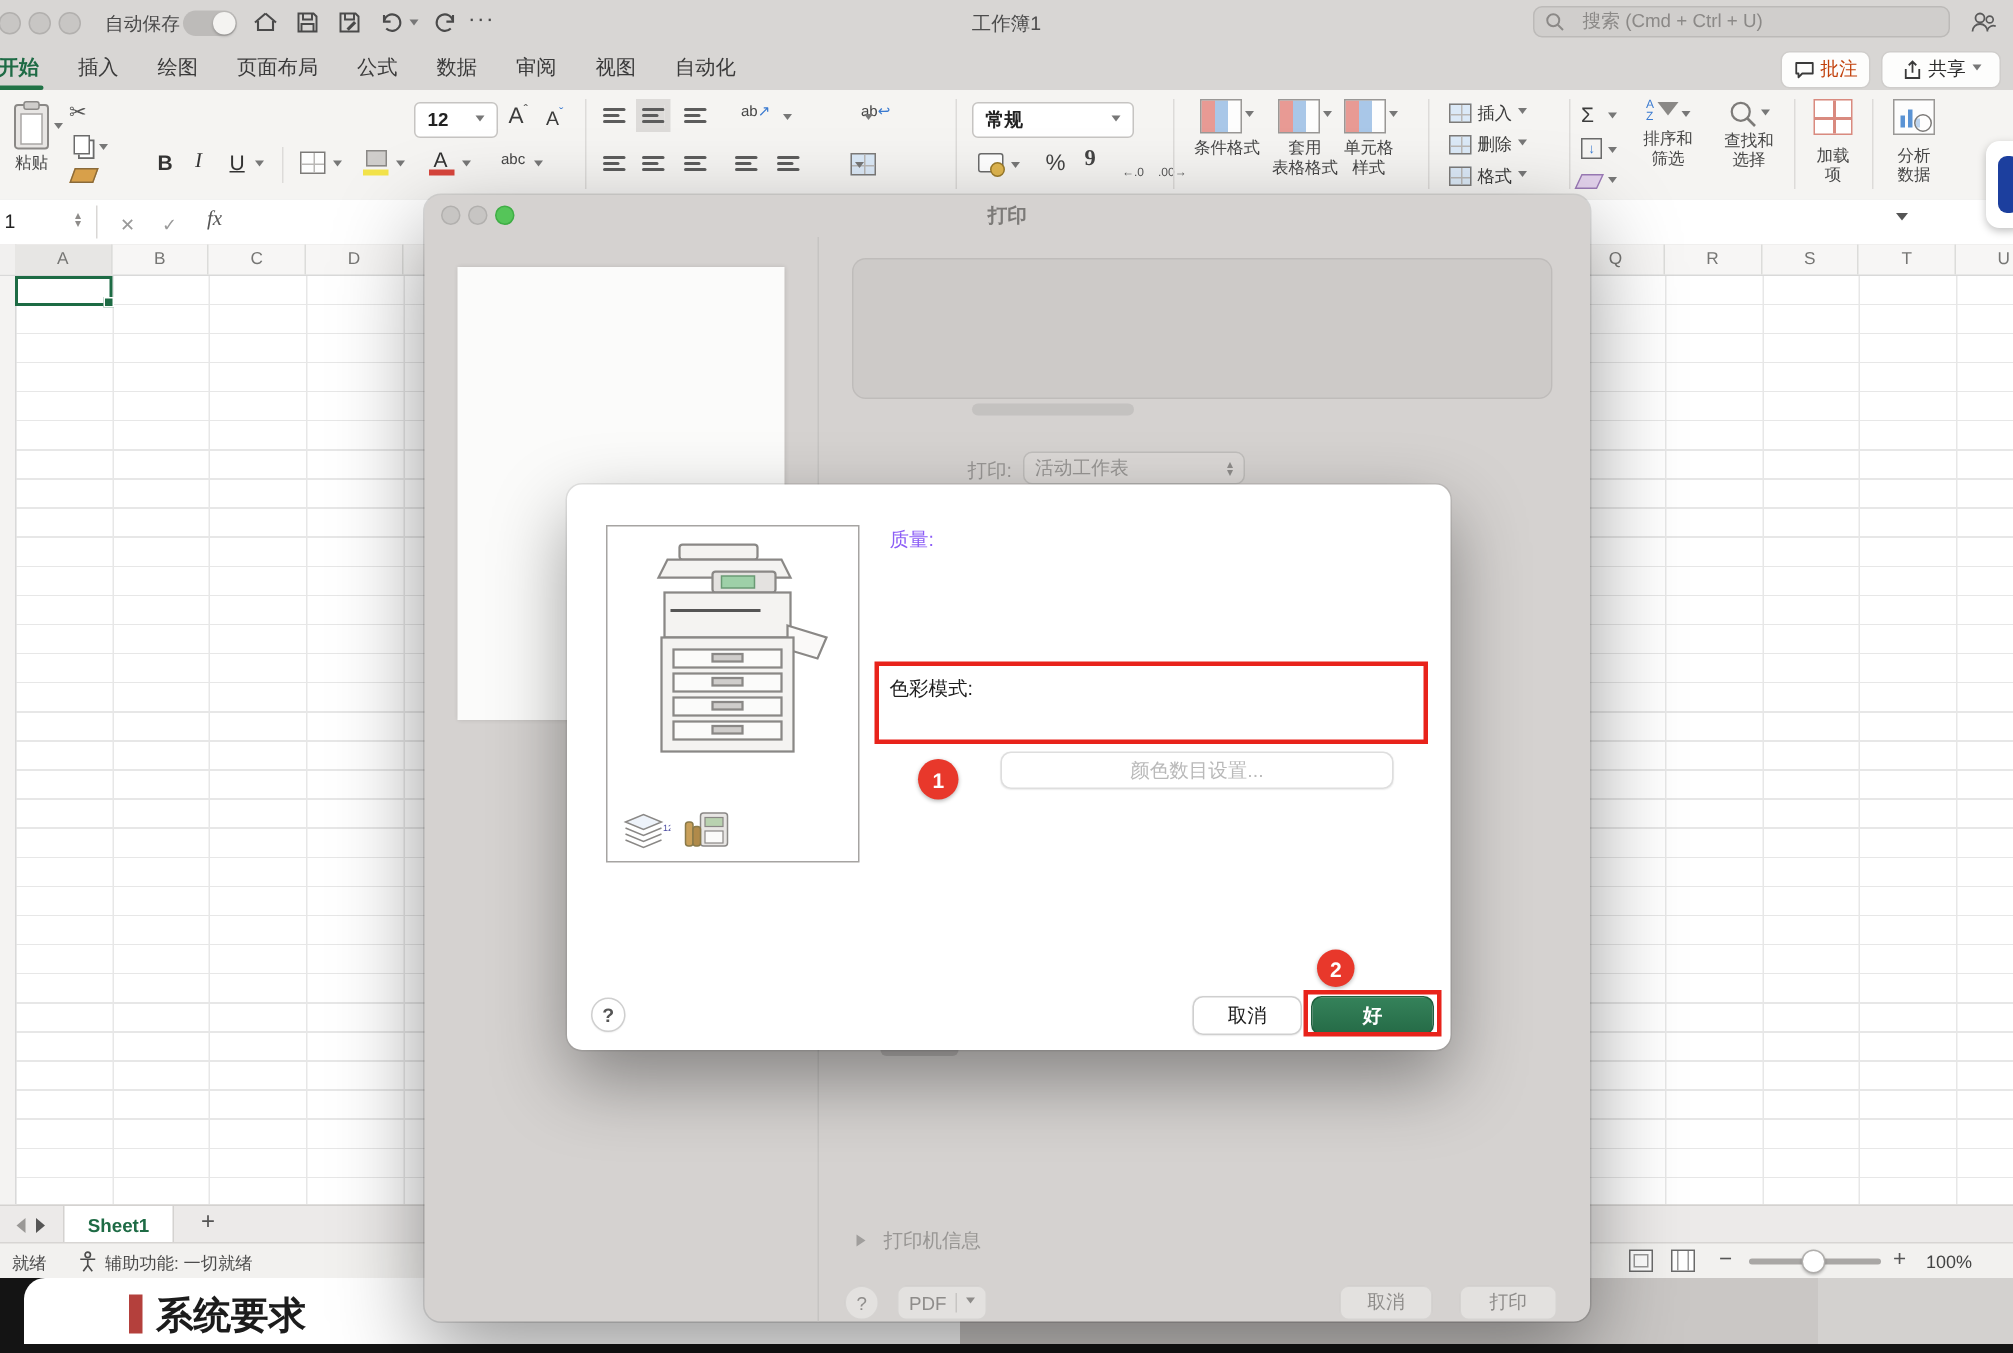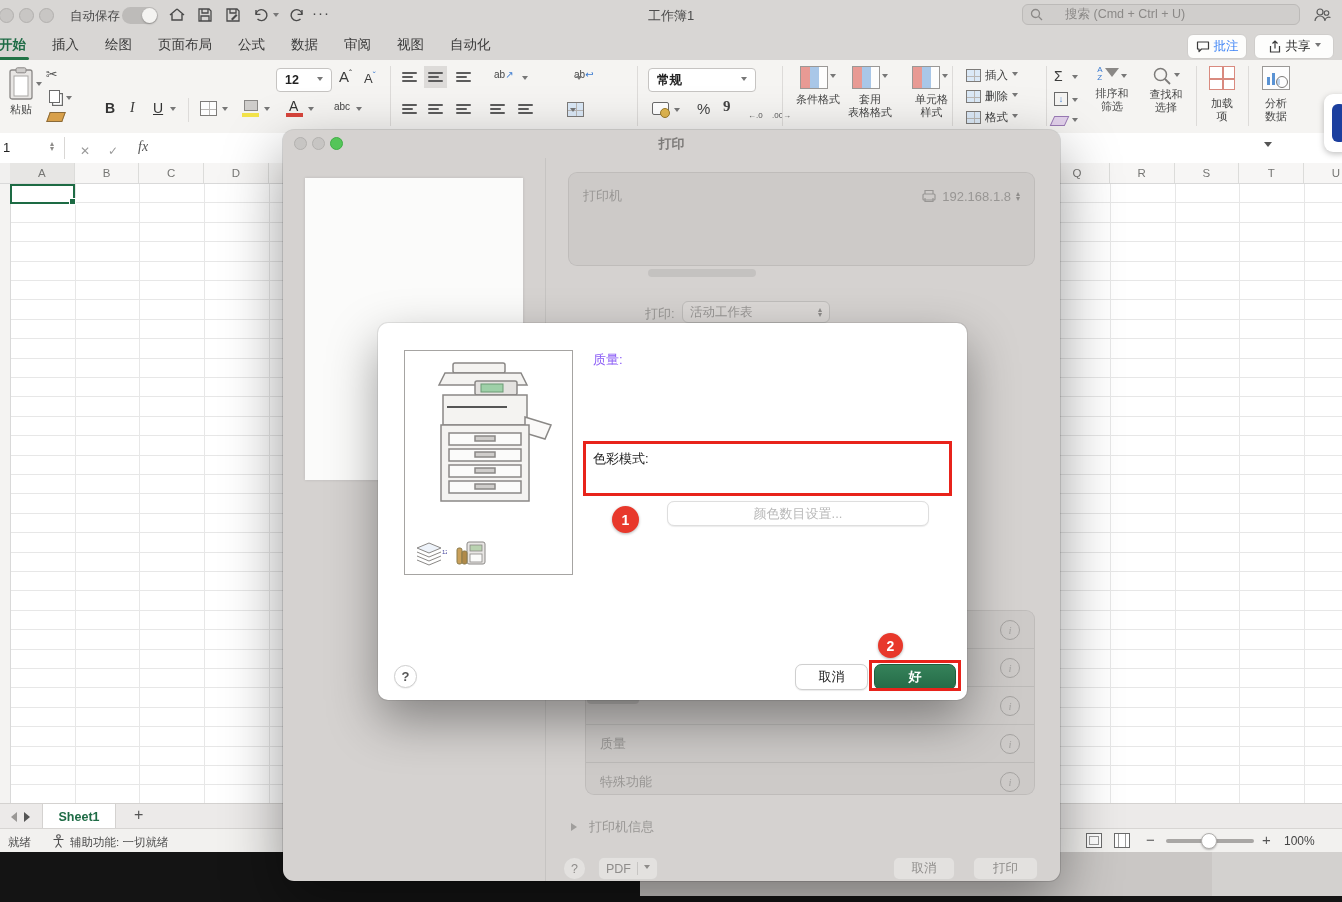--- a/index.html
+++ b/index.html
@@ -76,21 +76,21 @@
       <path d="M14 8 a5.5 5.5 0 1 0 -1.5 5" fill="none" stroke="#4a4a4a" stroke-width="1.4"></path>
       <path d="M14 4 v4.4 h-4.4" fill="none" stroke="#4a4a4a" stroke-width="1.4"></path>
     </svg>
   <div class="abs" style="left:312px;top:4px;font-size:15px;color:#4a4a4a;letter-spacing:1px">···</div>
   <div class="abs" style="left:571px;top:7px;width:200px;text-align:center;font-size:13px;color:#4c4c4c">工作簿1</div>
   <div class="abs" style="left:1022px;top:4px;width:278px;height:21px;background:#d0cecc;border:1px solid #bcbab8;border-radius:6px;display:flex;align-items:center;padding:0 7px;box-sizing:border-box">
     <svg width="13" height="13" viewBox="0 0 13 13">
         <circle cx="5.5" cy="5.5" r="4" fill="none" stroke="#8b8987" stroke-width="1.3"></circle>
         <path d="M8.5 8.5 L12 12" stroke="#8b8987" stroke-width="1.3"></path>
       </svg>
-    <span style="margin-left:22px;font-size:12.5px;color:#8b8987">搜索 (Cmd + Ctrl + U)</span>
+    <span style="margin-left:12px;font-size:12.5px;color:#8b8987">搜索 (Cmd + Ctrl + U)</span>
   </div>
   <svg class="abs" style="left:1312px;top:5px" width="20" height="20" viewBox="0 0 20 20">
       <circle cx="8" cy="7" r="3" fill="none" stroke="#5a5a5a" stroke-width="1.2"></circle>
       <path d="M3 16 a5 5 0 0 1 10 0" fill="none" stroke="#5a5a5a" stroke-width="1.2"></path>
       <circle cx="14.5" cy="8" r="2.3" fill="none" stroke="#5a5a5a" stroke-width="1.1"></circle>
       <path d="M13 15 a4 4 0 0 1 5.5 -2.5" fill="none" stroke="#5a5a5a" stroke-width="1.1"></path>
     </svg>
 </div>
 
 <div class="abs" style="left:0;top:30px;width:1342px;height:30px;background:#d8d6d4;display:flex;align-items:stretch;overflow:hidden">
@@ -121,21 +121,21 @@
         <span>视图</span>
       </div>
       <div class="tab">
         <span>自动化</span>
       </div>
     </div>
   <div class="abs" style="left:1187px;top:4px;width:58px;height:23px;background:#fdfdfc;border:1px solid #cfcdcb;border-radius:6px;display:flex;align-items:center;justify-content:center;gap:4px">
     <svg width="14" height="13" viewBox="0 0 14 13">
         <path d="M1.5 2 h11 v7 h-7 l-2.5 2.5 v-2.5 h-1.5 z" fill="none" stroke="#3a3a3a" stroke-width="1.2" stroke-linejoin="round"></path>
       </svg>
-    <span style="font-size:12.5px;color:#3b82f6">批注</span>
+    <span style="font-size:12.5px;color:#c2410c">批注</span>
   </div>
   <div class="abs" style="left:1254px;top:4px;width:78px;height:23px;background:#fdfdfc;border:1px solid #cfcdcb;border-radius:6px;display:flex;align-items:center;justify-content:center;gap:4px">
     <svg width="14" height="14" viewBox="0 0 14 14">
         <path d="M2.5 6 v6 h9 v-6" fill="none" stroke="#3a3a3a" stroke-width="1.2"></path>
         <path d="M7 8.5 v-7 M4.5 3.5 L7 1 L9.5 3.5" fill="none" stroke="#3a3a3a" stroke-width="1.2"></path>
       </svg>
     <span style="font-size:12.5px;color:#2d2d2d">共享</span>
     <span class="caret"></span>
   </div>
 </div>
@@ -264,21 +264,21 @@
         <div style="display:flex;align-items:center;gap:2px">
           <span style="display:inline-block;width:26px;height:21px;border:1px solid #9a9896;background:linear-gradient(90deg,#e89a94 0 9px,#a9c7e8 9px 18px,#fdfdfd 18px);position:relative"></span>
           <span class="caret"></span>
         </div>
         <div class="mini2" style="margin-top:4px">
           <div>套用</div>
           <div>表格格式</div>
         </div>
       </div>
 
-      <div style="width:52px;display:flex;flex-direction:column;align-items:flex-end">
+      <div style="width:52px;display:flex;flex-direction:column;align-items:flex-start">
         <div style="display:flex;align-items:center;gap:2px">
           <span style="display:inline-block;width:26px;height:21px;border:1px solid #9a9896;background:linear-gradient(90deg,#e89a94 0 9px,#a9c7e8 9px 18px,#fdfdfd 18px);position:relative"></span>
           <span class="caret"></span>
         </div>
         <div class="mini2" style="margin-top:4px">
           <div>单元格</div>
           <div>样式</div>
         </div>
       </div>
     </div>
@@ -465,83 +465,49 @@
     <span style="position:absolute;right:3px;top:0;width:1px;bottom:0;background:#9a9a9a"></span>
   </span>
   <div class="abs" style="left:1146px;top:2px;font-size:15px;color:#555">−</div>
   <div class="abs" style="left:1166px;top:10px;width:88px;height:3.5px;background:#a9a7a5;border-radius:2px"></div>
   <div class="abs" style="left:1201px;top:4px;width:14px;height:14px;border-radius:50%;background:#fff;border:1px solid #b0aeac;box-shadow:0 1px 2px rgba(0,0,0,.25)"></div>
   <div class="abs" style="left:1262px;top:2px;font-size:15px;color:#555">+</div>
   <div class="abs" style="left:1284px;top:5px;font-size:12px;color:#444">100%</div>
 </div>
 
 <div class="abs" style="left:0;top:852px;width:1342px;height:50px;background:#141414;z-index:4">
+  <div class="abs" style="left:16px;top:0;width:624px;height:44px;background:#ffffff;border-top-left-radius:14px">
+    <div class="abs" style="left:70px;top:11px;width:9px;height:26px;background:#b4403c"></div>
+    <div class="abs" style="left:88px;top:8px;font-size:25px;font-weight:bold;color:#1c1c1c">系统要求</div>
+  </div>
   <div class="abs" style="left:640px;top:0;width:572px;height:44px;background:#cac7c5"></div>
   <div class="abs" style="left:1212px;top:0;width:130px;height:44px;background:#d3d1cf"></div>
 </div>
 
 <div class="abs" style="left:283px;top:130px;width:777px;height:751px;background:#d5d2d0;border-radius:11px;box-shadow:0 22px 60px rgba(0,0,0,.4),0 0 0 1px rgba(0,0,0,.12);z-index:10;overflow:hidden">
   <div class="traffic" style="left:11px;top:7px;width:11px;height:11px;background:#c7c5c3;border:1px solid #b2b0ae"></div>
   <div class="traffic" style="left:29px;top:7px;width:11px;height:11px;background:#c7c5c3;border:1px solid #b2b0ae"></div>
   <div class="traffic" style="left:47px;top:7px;width:11px;height:11px;background:#55c559;border:1px solid #3fae45"></div>
   <div class="abs" style="left:0;top:5px;width:777px;text-align:center;font-size:13px;color:#7c7a78;font-weight:bold">打印</div>
 
   <div class="vline" style="left:262px;top:28px;height:723px;background:#c6c4c2"></div>
   <div class="abs" style="left:22px;top:48px;width:218px;height:302px;background:#fbfbfa;box-shadow:0 0 3px rgba(0,0,0,.12)"></div>
 
   <div class="dgroup" style="left:285px;top:42px;width:467px;height:94px">
-    <div class="prow" style="height:46px">
-      <span class="dimtxt" style="font-size:13px">打印机</span>
-      <span style="display:flex;align-items:center;gap:5px">
-        <svg width="16" height="14" viewBox="0 0 16 14">
-            <rect x="2" y="5" width="12" height="6" rx="1" fill="none" stroke="#989694" stroke-width="1.2"></rect>
-            <path d="M4 5 V1.5 h8 V5 M4 9 v3.5 h8 V9" fill="none" stroke="#989694" stroke-width="1.2"></path>
-          </svg>
-        <span class="dimtxt" style="font-size:13px">192.168.1.8</span>
-        <span class="updown"></span>
-      </span>
-    </div>
   </div>
 
   <div class="abs" style="left:365px;top:139px;width:108px;height:8px;border-radius:4px;background:#b7b5b3;opacity:.55"></div>
 
   <div class="abs dimtxt" style="left:362px;top:175px;font-size:13px">打印:</div>
   <div class="abs" style="left:399px;top:171px;width:148px;height:22px;background:#dbd8d6;border:1px solid #bfbdbb;border-radius:6px;display:flex;align-items:center;padding:0 7px;box-sizing:border-box">
     <span class="dimtxt" style="font-size:12.5px">活动工作表</span>
     <span style="flex:1"></span>
     <span class="updown"></span>
   </div>
 
-  <div class="dgroup" style="left:302px;top:480px;width:450px;height:185px">
-
-      <div class="prow">
-        <span class="dimtxt" style="font-size:13px"></span>
-        <span class="info-i"></span>
-      </div>
-
-      <div class="prow">
-        <span class="dimtxt" style="font-size:13px"></span>
-        <span class="info-i"></span>
-      </div>
-
-      <div class="prow">
-        <span class="dimtxt" style="font-size:13px"></span>
-        <span class="info-i"></span>
-      </div>
-
-      <div class="prow">
-        <span class="dimtxt" style="font-size:13px">质量</span>
-        <span class="info-i"></span>
-      </div>
-
-      <div class="prow">
-        <span class="dimtxt" style="font-size:13px">特殊功能</span>
-        <span class="info-i"></span>
-      </div>
-    </div>
 
   <div class="abs" style="left:304px;top:565px;width:52px;height:9px;border-radius:4px;background:#b0aeac;opacity:.8"></div>
 
   <div class="abs" style="left:288px;top:688px;display:flex;align-items:center;gap:8px">
     <span style="width:0;height:0;border:4.5px solid transparent;border-left:6px solid #a09e9c"></span>
     <span class="dimtxt" style="font-size:13px">打印机信息</span>
   </div>
 
   <div class="whitebtn-dim" style="left:280px;top:727px;width:21px;height:21px;border-radius:50%">
       <span>?</span>

